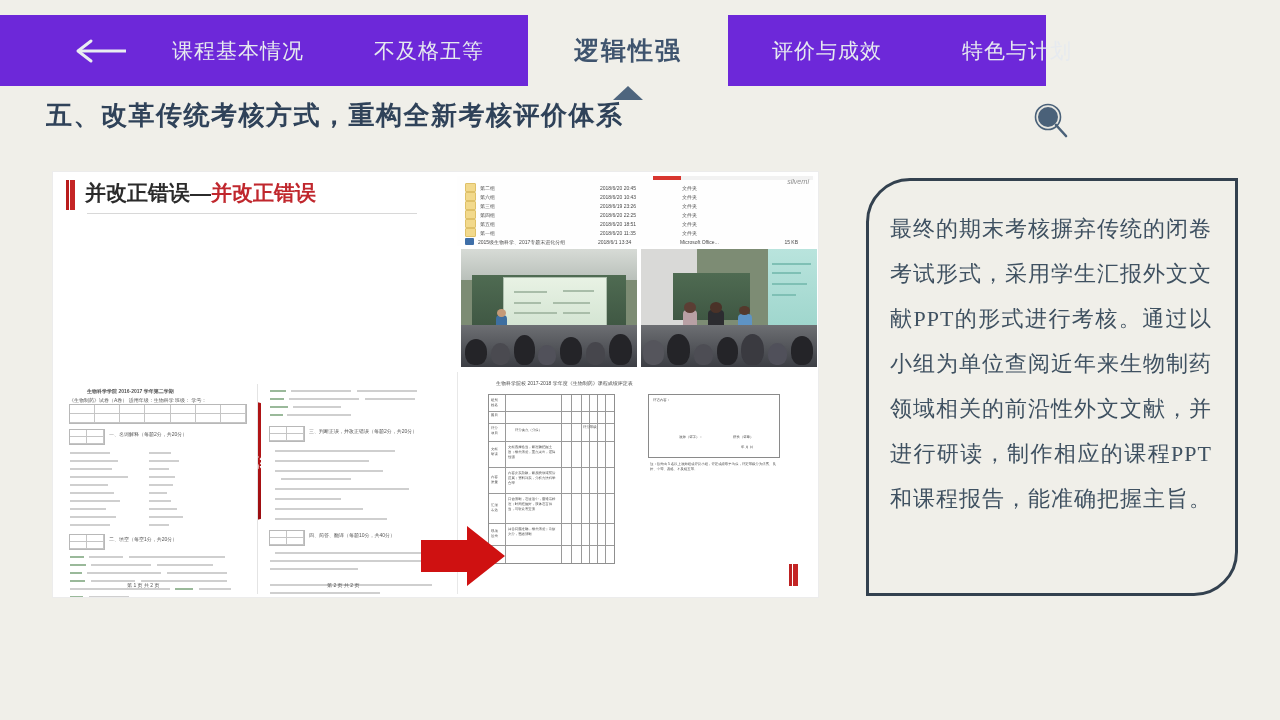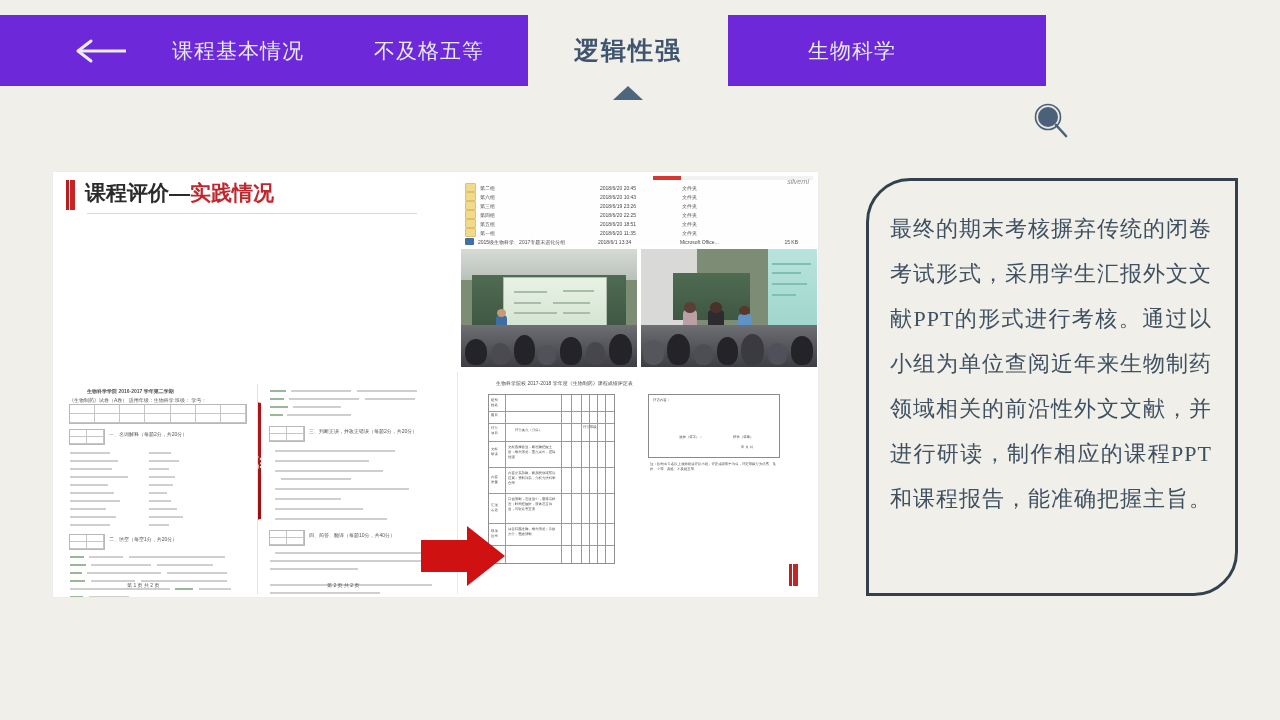--- a/index.html
+++ b/index.html
@@ -387,39 +387,41 @@
     <div class="nav-tabs">
       <div class="nav-tab">课程基本情况</div>
       <div class="nav-spacer-1"></div>
       <div class="nav-tab">不及格五等</div>
       <div class="nav-spacer-2"></div>
       <div class="nav-tab active">
         <span>逻辑性强</span>
         <span class="pointer"></span>
       </div>
       <div class="nav-spacer-2"></div>
+      <div class="nav-tab">评价与成效</div>
       <div class="nav-spacer-3"></div>
-      <div class="nav-tab">生物科学</div>
+      <div class="nav-tab">特色与计划</div>
     </div>
   </div>
 
+  <div class="section-title">五、改革传统考核方式，重构全新考核评价体系</div>
 
   <div class="search-icon-wrap">
     <svg width="44" height="44" viewBox="0 0 44 44">
       <circle cx="18" cy="17" r="11" fill="#4a6179" stroke="#e9e8e2" stroke-width="2"></circle>
       <circle cx="18" cy="17" r="12.5" fill="none" stroke="#4a6179" stroke-width="1.6"></circle>
       <line x1="26" y1="25" x2="36" y2="36" stroke="#4a6179" stroke-width="2.6" stroke-linecap="round"></line>
     </svg>
   </div>
 
   <div class="shot">
 
     <div class="shot-header">
       <div class="shot-redbar"></div>
-      <div class="shot-title"><span>课程评价—</span><span class="red">实践情况</span></div>
+      <div class="shot-title"><span>并改正错误—</span><span class="red">并改正错误</span></div>
       <div class="shot-rule"></div>
     </div>
 
     <div class="circle-red">
       <span>期末成绩</span>
     </div>
     <div class="circle-label">
       <div>期末考核</div>
       <div>（50%）</div>
     </div>

